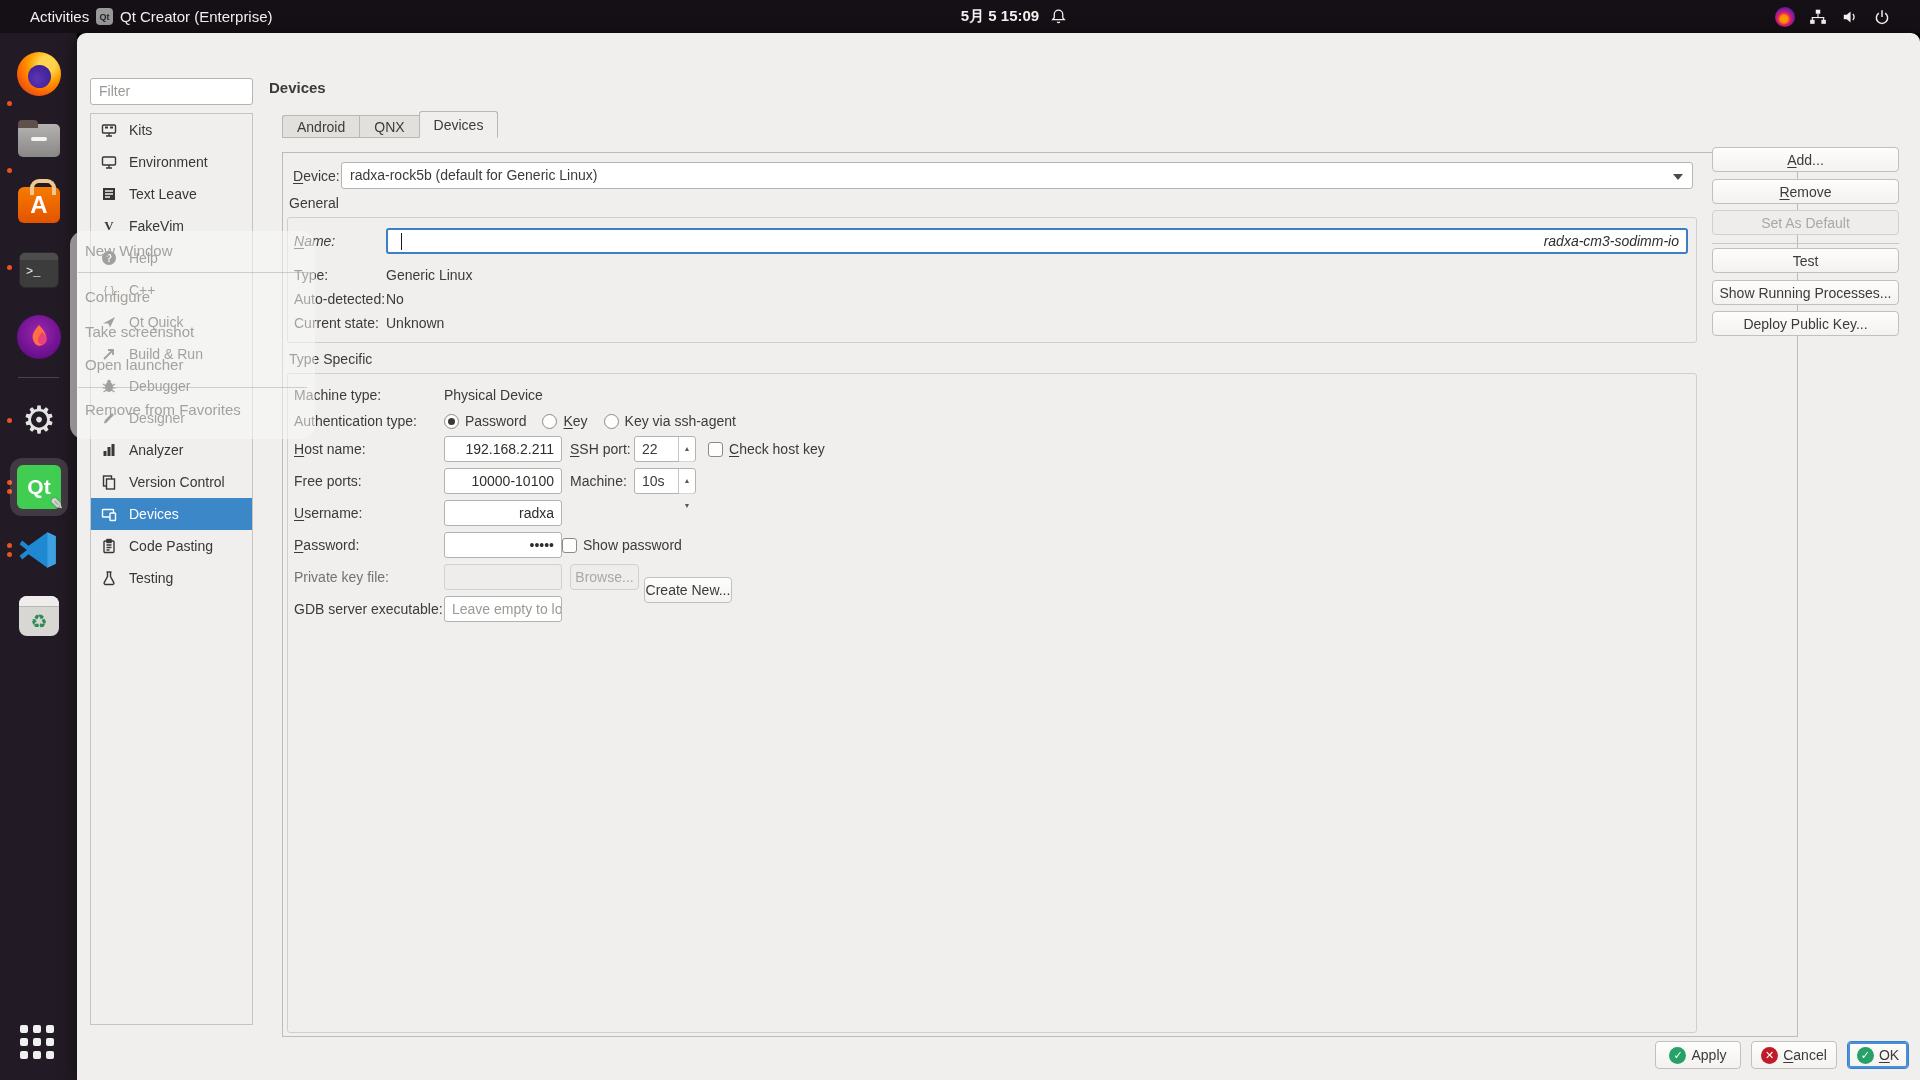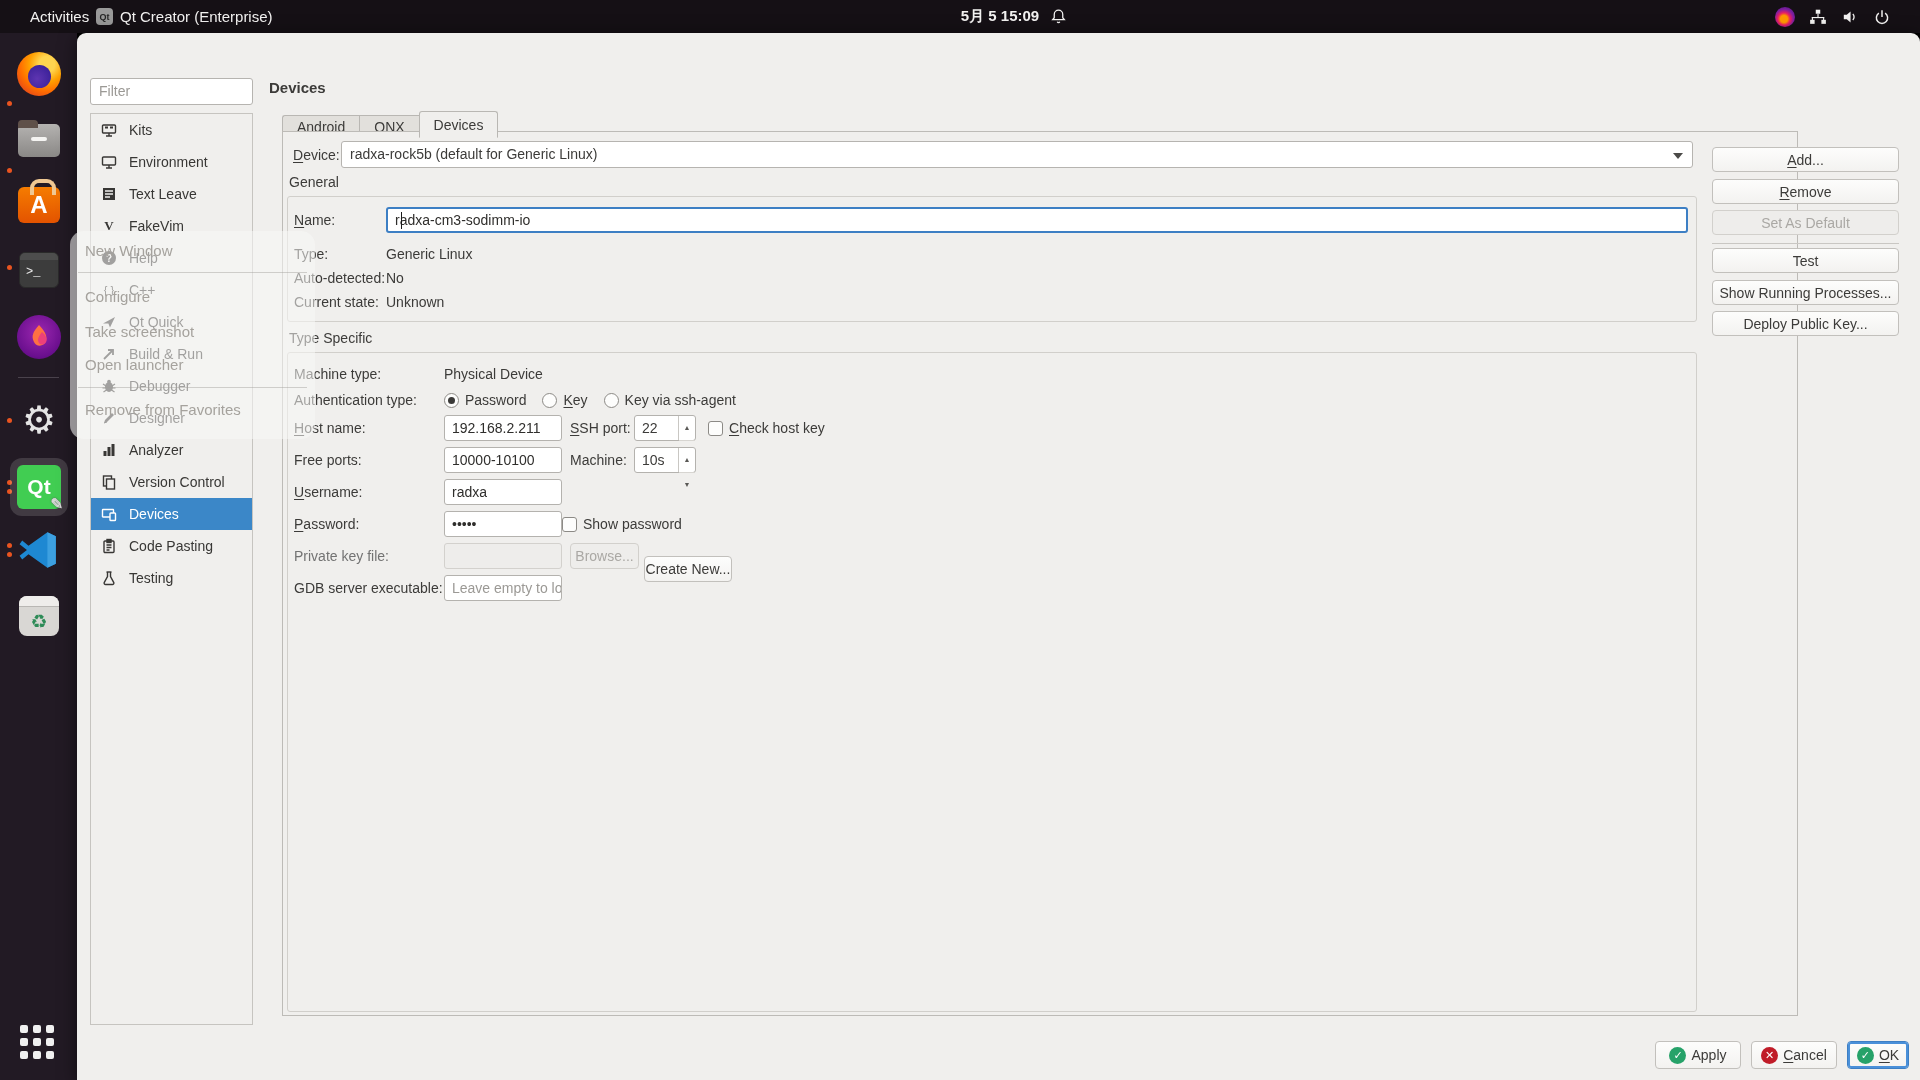--- a/index.html
+++ b/index.html
@@ -86,38 +86,38 @@
 
   
   .page-heading{position:absolute;left:192px;top:46px;font-weight:bold;font-size:15px;}
   .tabs{position:absolute;left:205px;top:78px;height:27px;display:flex;align-items:flex-end;}
   .tab{height:23px;display:flex;align-items:center;padding:0 14px;background:#e2e0dc;border:1px solid #b9b7b3;
        border-right:none;color:#3c3b39;}
   .tab:first-child{border-radius:3px 0 0 0;}
   .tab.last{border-right:1px solid #b9b7b3;}
   .tab.active{height:27px;background:#f0efed;border:1px solid #b9b7b3;border-bottom:1px solid #f0efed;
        border-radius:3px 3px 0 0;position:relative;z-index:2;}
-  .pane{position:absolute;left:205px;top:98px;width:1516px;height:885px;border:1px solid #bdbbb7;background:#f0efed;}
+  .pane{position:absolute;left:205px;top:119px;width:1516px;height:885px;border:1px solid #bdbbb7;background:#f0efed;}
 
   .combo{position:absolute;left:58px;top:9px;width:1352px;height:27px;background:#fff;border:1px solid #b6b4b0;
        border-radius:3px;padding:0 26px 0 8px;line-height:25px;white-space:nowrap;overflow:hidden;}
   .combo-arrow{position:absolute;right:9px;top:11px;width:0;height:0;border-left:5px solid transparent;
        border-right:5px solid transparent;border-top:6px solid #4b4a48;}
   .device-label{position:absolute;left:10px;top:15px;}
 
   .group-title{position:absolute;left:6px;}
   .frame{position:absolute;left:4px;width:1410px;border:1px solid #d1cfcb;border-radius:3px;background:#f0efed;}
 
   .g-row{position:absolute;left:6px;height:26px;display:flex;align-items:center;}
   .g-label{flex:0 0 92px;white-space:nowrap;}
   .ts-label{flex:0 0 150px;white-space:nowrap;}
   .val{white-space:nowrap;}
 
   .tinput{background:#fff;border:1px solid #b4b2ae;border-radius:3px;height:26px;line-height:24px;
-       padding:0 7px;white-space:nowrap;overflow:hidden;position:relative;color:#2f2e2c;}
+       padding:0 7px;white-space:nowrap;overflow:hidden;position:relative;color:#2f2e2c;text-align:right;}
   .tinput.disabled{background:#eeedeb;border-color:#d3d1cd;}
   .ph{color:#9b9995;}
   .w118{width:118px;}
   .name-input{width:1302px;border:2px solid #3d7fc4;line-height:22px;}
   .caret{position:absolute;left:13px;top:3px;width:1px;height:17px;background:#1a1a1a;}
 
   .spinbox{position:relative;width:62px;height:26px;background:#fff;border:1px solid #b4b2ae;border-radius:3px;
        line-height:24px;padding:0 22px 0 7px;}
   .spin-btns{position:absolute;right:0;top:0;width:17px;height:24px;border-left:1px solid #c9c7c3;
        display:flex;flex-direction:column;}
@@ -410,21 +410,21 @@
 
     <div class="pane">
       <div class="device-label mnemonic"><u>D</u>evice:</div>
       <div class="combo">
         <span>radxa-rock5b (default for Generic Linux)</span>
         <span class="combo-arrow"></span>
       </div>
 
       <div class="group-title" style="top:42px;">General</div>
       <div class="frame" style="top:64px;height:126px;">
-        <div class="g-row" style="top:10px;width:1398px;">
+        <div class="g-row" style="top:10px;width:1398px;font-style:italic;">
           <span class="g-label mnemonic"><u>N</u>ame:</span>
           <div class="tinput name-input">
             <span>radxa-cm3-sodimm-io</span>
             <span class="caret"></span>
           </div>
         </div>
         <div class="g-row" style="top:44px;">
           <span class="g-label">Type:</span>
           <span class="val">Generic Linux</span>
         </div>

